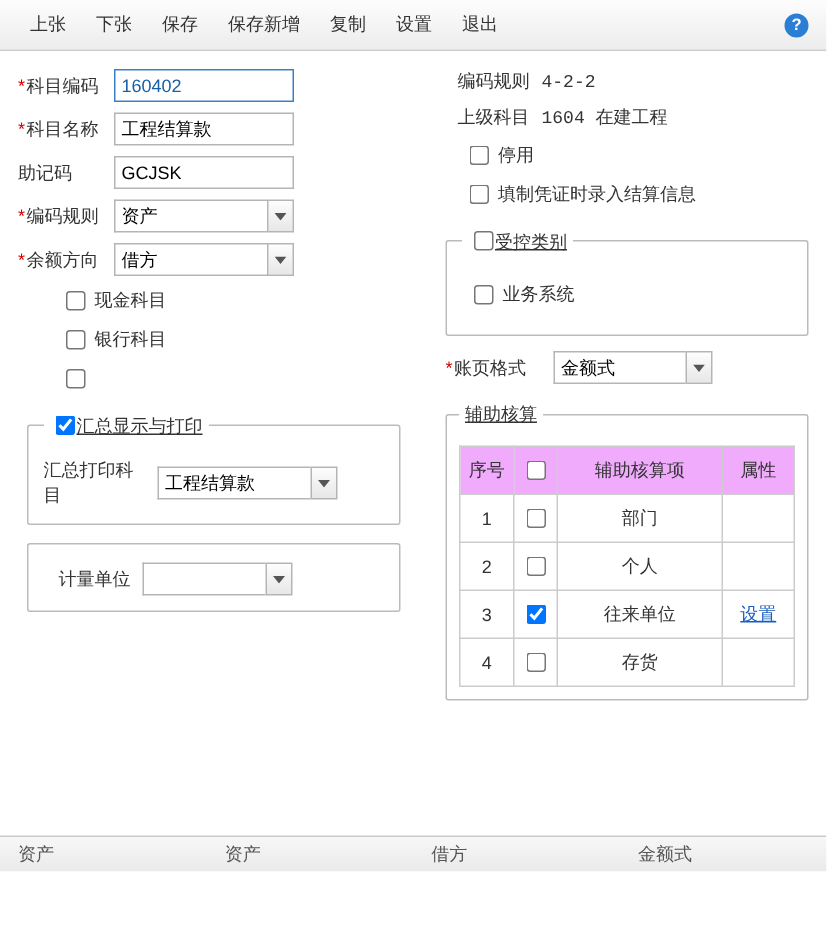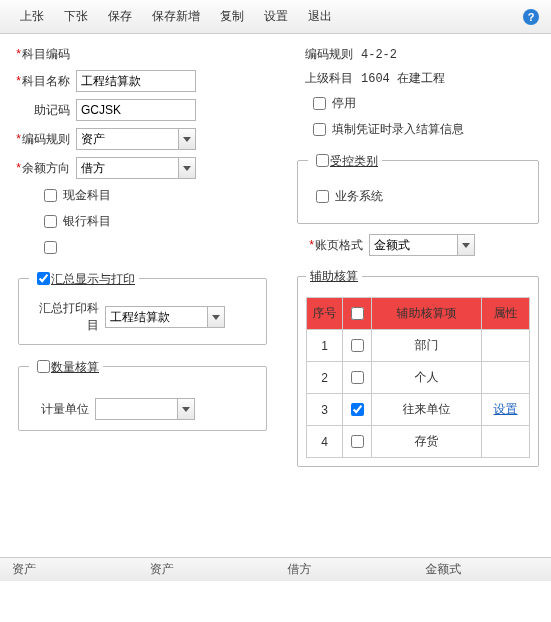--- a/index.html
+++ b/index.html
@@ -43,21 +43,20 @@
   }
   .col-left { width: 255px; }
   .col-right { flex: 1; padding-left: 30px; }
   .field-row {
     display: flex;
     align-items: center;
     margin-bottom: 7px;
   }
   .label {
     width: 64px;
-    text-align: right;
     padding-right: 6px;
     color: #333;
   }
   .req { color: #d40000; margin-right: 1px; }
   input.txt {
     height: 22px;
     border: 1px solid #b5b5b5;
     padding: 0 4px;
     font-size: 12px;
     width: 120px;
@@ -90,21 +89,21 @@
   .cb-right { display:flex; align-items:center; margin:7px 0 7px 12px; }
   .cb-right input { margin-right:6px; }
   .aux-table { border-collapse:collapse; width:100%; margin-top:4px; }
   .aux-table th, .aux-table td {
     border:1px solid #ccc;
     font-size:12px;
     text-align:center;
     padding:6px 4px;
     font-weight:normal;
   }
-  .aux-table th { background:#ef4444; }
+  .aux-table th { background:#f0abfc; }
   .link { color:#1a5fbf; text-decoration:underline; cursor:pointer; }
   .footer {
     border-top:1px solid #ccc;
     background:linear-gradient(#f7f7f7,#eaeaea);
     height:24px;
     display:flex;
     align-items:center;
     font-size:12px;
     color:#555;
     margin-top:60px;
@@ -124,20 +123,21 @@
   <span class="toolbar-item">退出</span>
   <span class="help-icon">?</span>
 </div>
 
 <div class="content">
 
   <div class="col-left">
 
     <div class="field-row">
       <span class="label"><span class="req">*</span><span>科目编码</span></span>
+      <input class="txt focus" value="160402" style="">
     </div>
 
     <div class="field-row">
       <span class="label"><span class="req">*</span><span>科目名称</span></span>
       <input class="txt" value="工程结算款" style="">
     </div>
 
     <div class="field-row">
       <span class="label"><span>助记码</span></span>
       <input class="txt" value="GCJSK" style="">
@@ -188,22 +188,21 @@
           <span class="arrow">
               <svg viewBox="0 0 8 5">
                 <path d="M0 0 L8 0 L4 5 Z" fill="#555"></path>
               </svg>
             </span>
         </span>
       </div>
     </fieldset>
 
     <fieldset>
-      <legend><input type="checkbox" class="cb-inline" style=""><span>数量核算</span></legend>
-      <div class="field-row" style="margin:12px 0 0 10px">
+      <div class="field-row" style="margin:2px 0 0 10px">
         <span class="label" style="width:56px"><span>计量单位</span></span>
         <span class="combo">
           <input class="txt" style="width: 82px;">
           <span class="arrow">
               <svg viewBox="0 0 8 5">
                 <path d="M0 0 L8 0 L4 5 Z" fill="#555"></path>
               </svg>
             </span>
         </span>
       </div>

